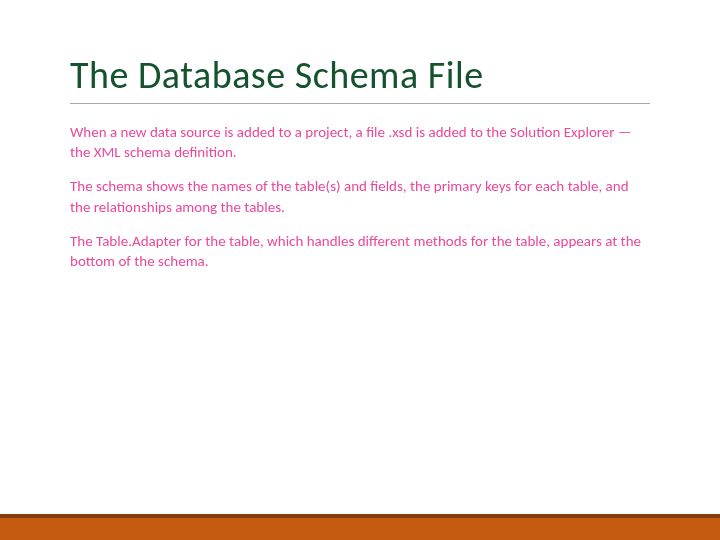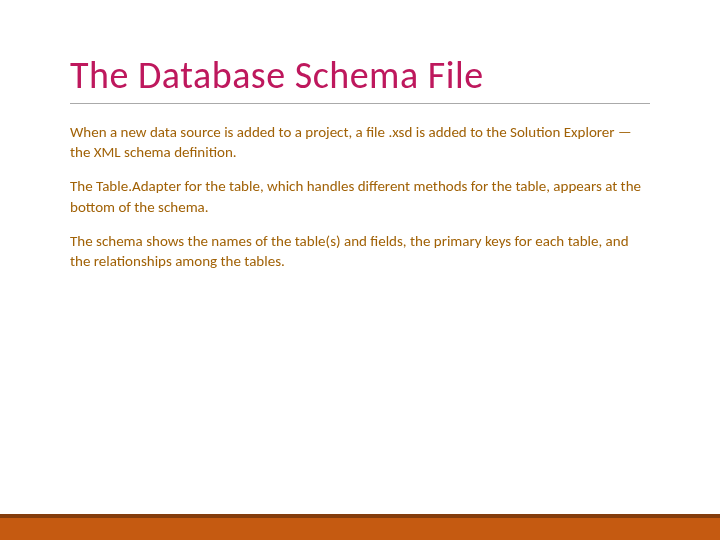--- a/index.html
+++ b/index.html
@@ -17,30 +17,30 @@
     }
     .slide {
       width: 100%;
       height: 100%;
       padding: 55px 70px 0 70px;
       position: relative;
     }
     .title {
       font-size: 38px;
       font-weight: 400;
-      color: #be185d;
+      color: #14532d;
       letter-spacing: 0.5px;
       padding-bottom: 6px;
       border-bottom: 1px solid #aaa;
       margin-bottom: 18px;
       line-height: 1.1;
     }
     .body-text p {
       font-size: 15px;
-      color: #a16207;
+      color: #ec4899;
       line-height: 1.35;
       margin-bottom: 14px;
       font-weight: 400;
     }
     .footer-bar {
       position: absolute;
       left: 0;
       bottom: 0;
       width: 720px;
       height: 22px;
@@ -56,17 +56,17 @@
       background: #843c0c;
     }
   </style>
 </head>
 <body>
 
 <div class="slide">
   <h1 class="title">The Database Schema File</h1>
   <div class="body-text">
     <p>When a new data source is added to a project, a file .xsd is added to the Solution Explorer — the XML schema definition.</p>
+    <p>The schema shows the names of the table(s) and fields, the primary keys for each table, and the relationships among the tables.</p>
     <p>The Table.Adapter for the table, which handles different methods for the table, appears at the bottom of the schema.</p>
-    <p>The schema shows the names of the table(s) and fields, the primary keys for each table, and the relationships among the tables.</p>
   </div>
 </div>
 <div class="footer-bar"></div>
 
 </body></html>

